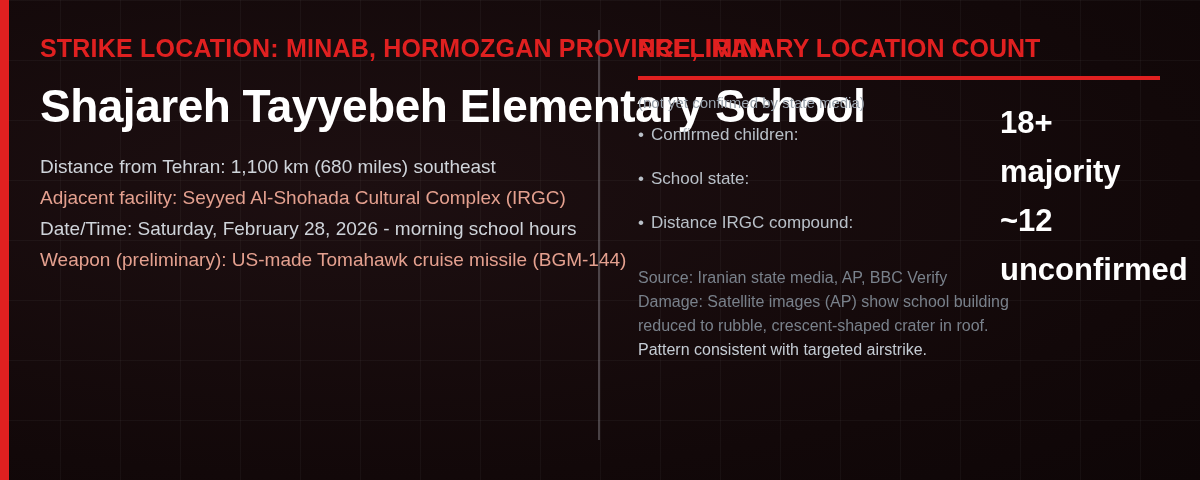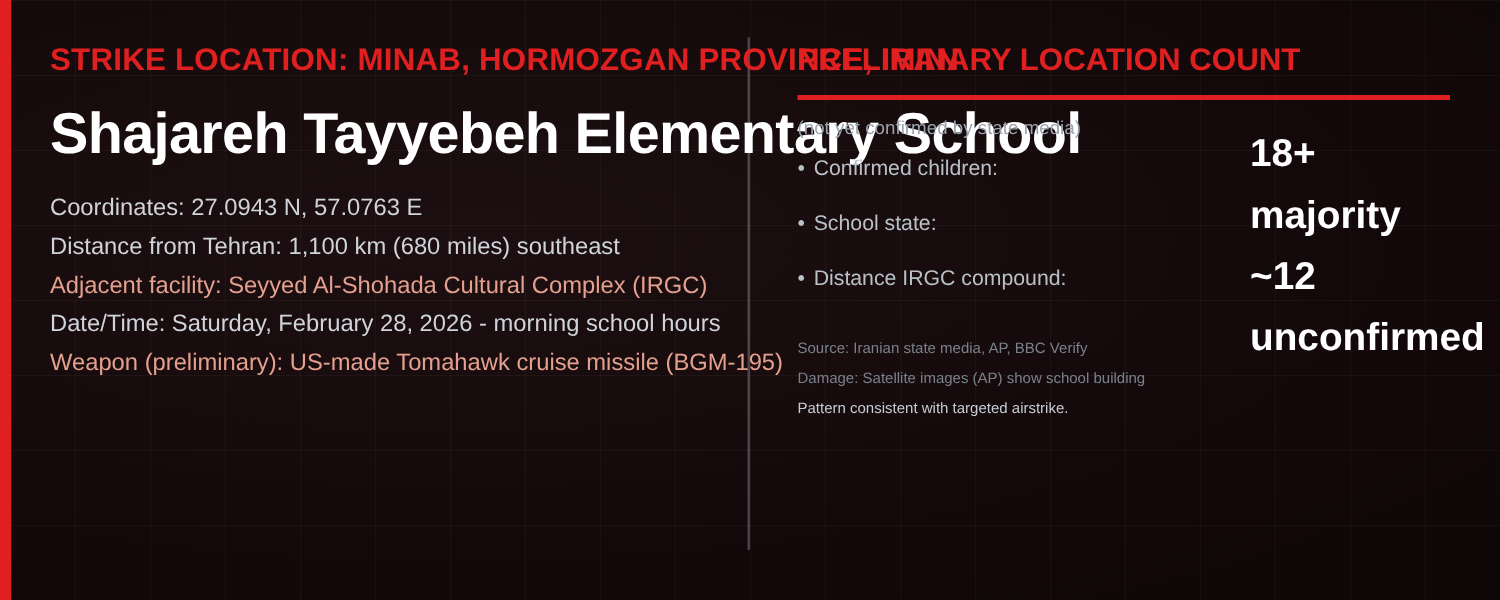--- a/index.html
+++ b/index.html
@@ -115,21 +115,21 @@
     white-space: nowrap;
   }
   .cas-item:first-child { margin-top: 4px; }
   .bullet { margin-right: 7px; }
 
   .sources {
     margin-top: 30px;
   }
   .src-line {
     color: #79818b;
-    font-size: 12px;
+    font-size: 16px;
     line-height: 24px;
     white-space: nowrap;
   }
   .src-line.bright {
     color: #c5ccd4;
   }
 
   
   .figure-overlay {
     position: absolute;
@@ -151,25 +151,24 @@
 <div class="canvas">
 
   <div class="left-bar"></div>
   <div class="v-divider"></div>
 
   <div class="left-panel">
     <div class="eyebrow">STRIKE LOCATION: MINAB, HORMOZGAN PROVINCE, IRAN</div>
     <div class="headline">Shajareh Tayyebeh Elementary School</div>
 
     <div class="meta-block">
-      <div class="meta-line">Coordinates: 27.0943 N, 57.0763 E</div>
       <div class="meta-line">Distance from Tehran: 1,100 km (680 miles) southeast</div>
       <div class="meta-line accent">Adjacent facility: Seyyed Al-Shohada Cultural Complex (IRGC)</div>
       <div class="meta-line spaced">Date/Time: Saturday, February 28, 2026 - morning school hours</div>
-      <div class="meta-line accent spaced">Weapon (preliminary): US-made Tomahawk cruise missile (BGM-195)</div>
+      <div class="meta-line accent spaced">Weapon (preliminary): US-made Tomahawk cruise missile (BGM-144)</div>
     </div>
   </div>
 
   <div class="right-panel">
     <div class="right-eyebrow">PRELIMINARY LOCATION COUNT</div>
     <div class="rule"></div>
     <div class="cas-note">(not yet confirmed by state media)</div>
 
     <div class="cas-list">
       <div class="cas-item">
@@ -179,20 +178,21 @@
         <span class="bullet">•</span><span>School state:</span>
       </div>
       <div class="cas-item">
         <span class="bullet">•</span><span>Distance IRGC compound:</span>
       </div>
     </div>
 
     <div class="sources">
       <div class="src-line">Source: Iranian state media, AP, BBC Verify</div>
       <div class="src-line">Damage: Satellite images (AP) show school building</div>
+      <div class="src-line">reduced to rubble, crescent-shaped crater in roof.</div>
       <div class="src-line bright">Pattern consistent with targeted airstrike.</div>
     </div>
   </div>
 
   <div class="figure-overlay">
     <div class="figure-line">18+</div>
     <div class="figure-line">majority</div>
     <div class="figure-line">~12</div>
     <div class="figure-line">unconfirmed</div>
   </div>

